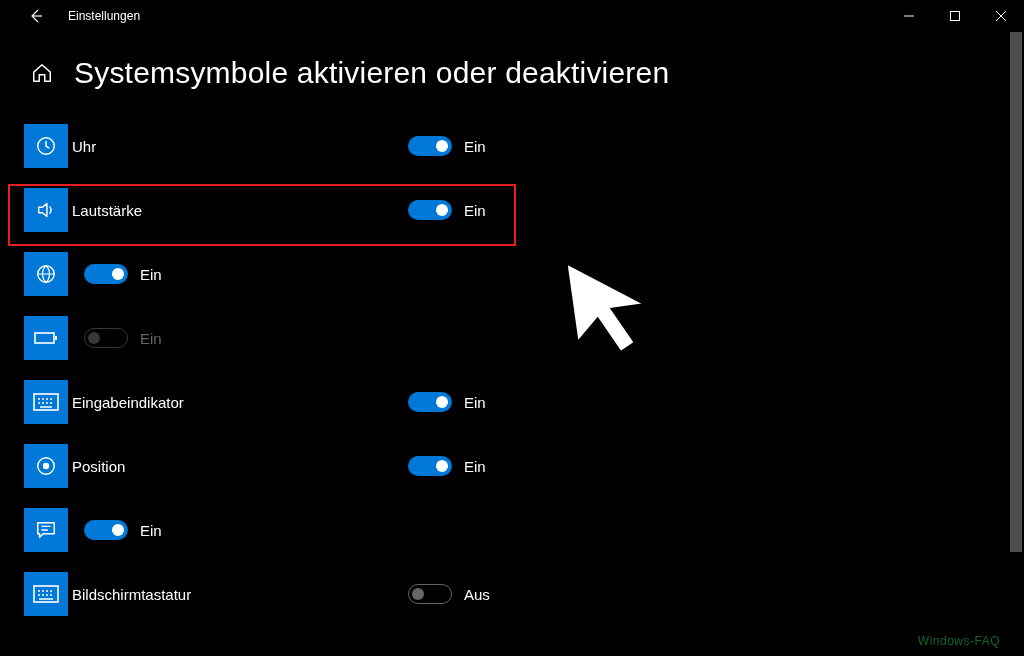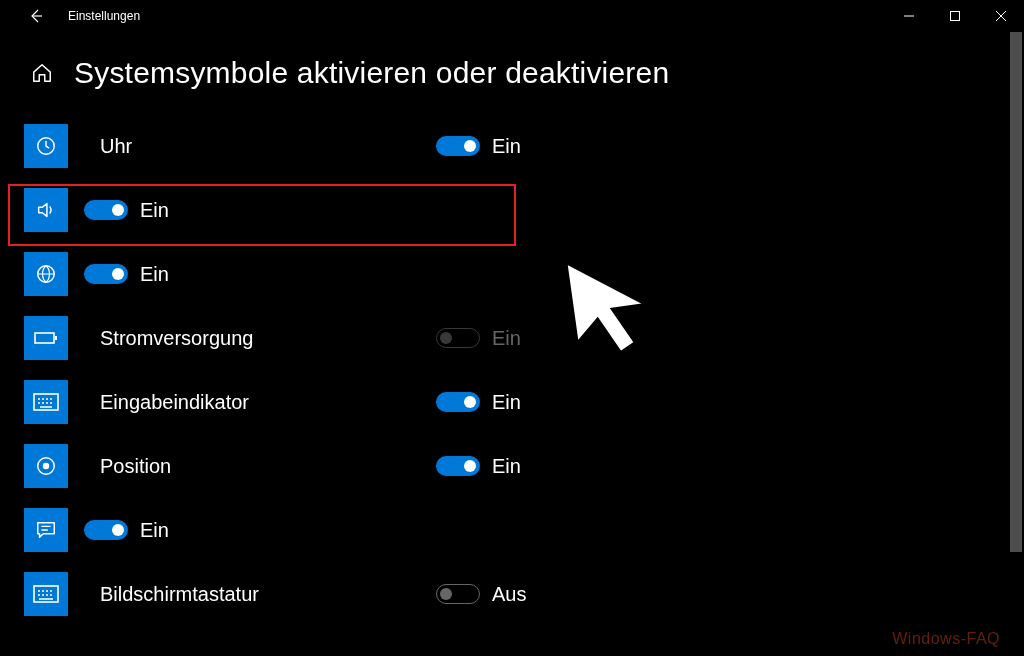--- a/index.html
+++ b/index.html
@@ -80,22 +80,22 @@
       width: 44px;
       height: 44px;
       background: #0078d7;
       display: flex;
       align-items: center;
       justify-content: center;
       color: #fff;
       flex-shrink: 0;
     }
     .row-label {
-      margin-left: 32px;
-      font-size: 20px;
+      margin-left: 4px;
+      font-size: 15px;
       width: 320px;
     }
     .toggle-wrap {
       display: flex;
       align-items: center;
       margin-left: 16px;
     }
     .toggle {
       width: 44px;
       height: 20px;
@@ -128,21 +128,21 @@
       width: 12px;
       height: 12px;
       background: #666;
       border-radius: 50%;
     }
     .toggle.off.disabled {
       opacity: 0.55;
     }
     .toggle-label {
       margin-left: 12px;
-      font-size: 20px;
+      font-size: 15px;
     }
     .toggle-label.dim { color: #666; }
     .highlight-box {
       position: absolute;
       border: 2px solid #e62020;
       pointer-events: none;
       left: 8px;
       width: 508px;
       height: 62px;
       top: 184px;
@@ -167,22 +167,22 @@
     .cursor-arrow {
       position: absolute;
       left: 560px;
       top: 244px;
       pointer-events: none;
     }
     .watermark {
       position: absolute;
       right: 24px;
       bottom: 8px;
-      font-size: 16px;
-      color: #c2410c;
+      font-size: 12px;
+      color: #22c55e;
       opacity: 0.5;
       letter-spacing: 0.5px;
     }
   </style>
 </head>
 <body>
 
 <div class="titlebar">
   <div class="back-arrow">
     <svg width="16" height="16" viewBox="0 0 16 16">
@@ -235,20 +235,21 @@
     </div>
   </div>
 
   <div class="row">
     <div class="icon-tile">
       <svg width="22" height="22" viewBox="0 0 24 24">
           <path d="M4 9 H8 L13 5 V19 L8 15 H4 Z" stroke="#fff" stroke-width="1.6" fill="none" stroke-linejoin="round"></path>
           <path d="M16 8 Q19 12 16 16" stroke="#fff" stroke-width="1.6" fill="none"></path>
         </svg>
     </div>
+    <span class="row-label">Lautstärke</span>
     <div class="toggle-wrap">
       <div class="toggle on"></div>
       <span class="toggle-label">Ein</span>
     </div>
   </div>
 
   <div class="row">
     <div class="icon-tile">
       <svg width="22" height="22" viewBox="0 0 24 24">
           <circle cx="12" cy="12" r="9" stroke="#fff" stroke-width="1.6" fill="none"></circle>
@@ -261,21 +262,20 @@
     </div>
   </div>
 
   <div class="row">
     <div class="icon-tile">
       <svg width="24" height="16" viewBox="0 0 24 16">
           <rect x="1" y="3" width="19" height="10" stroke="#fff" stroke-width="1.6" fill="none"></rect>
           <rect x="21" y="6" width="2" height="4" fill="#fff"></rect>
         </svg>
     </div>
-    <span class="row-label">Stromversorgung</span>
     <div class="toggle-wrap">
       <div class="toggle off disabled"></div>
       <span class="toggle-label dim">Ein</span>
     </div>
   </div>
 
   <div class="row">
     <div class="icon-tile">
       <svg width="26" height="18" viewBox="0 0 26 18">
           <rect x="1" y="1" width="24" height="16" stroke="#fff" stroke-width="1.6" fill="none"></rect>

